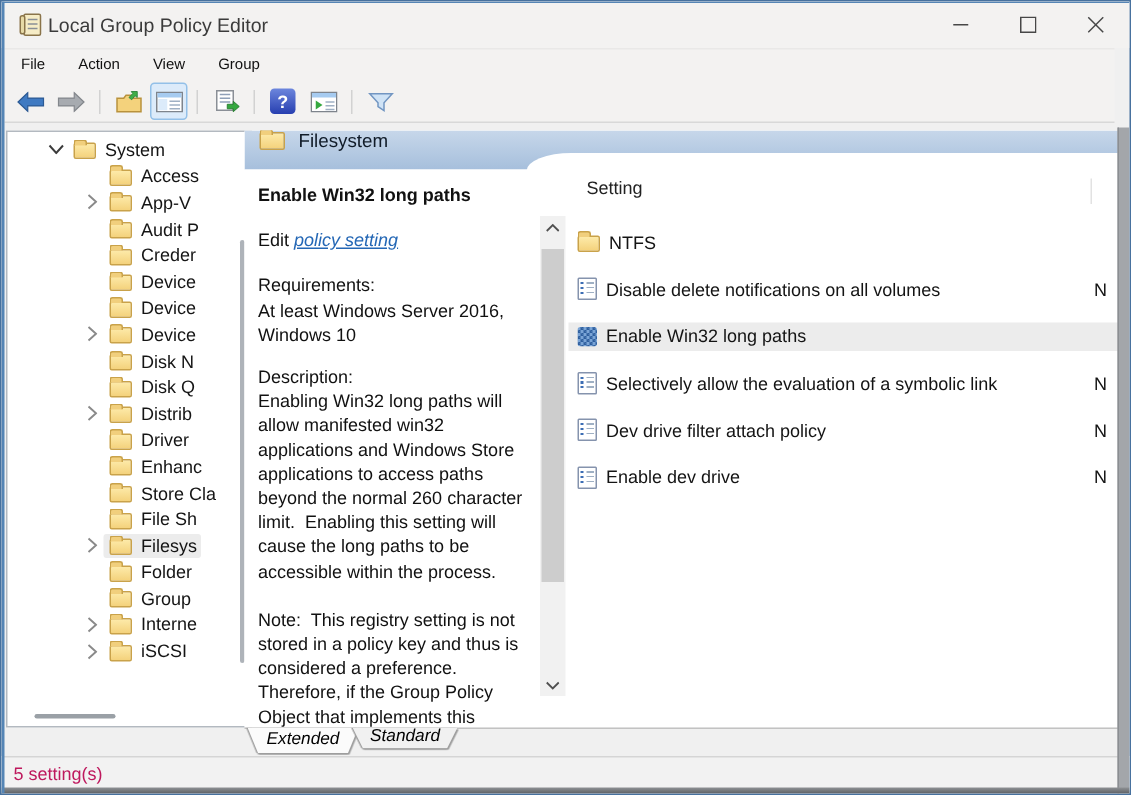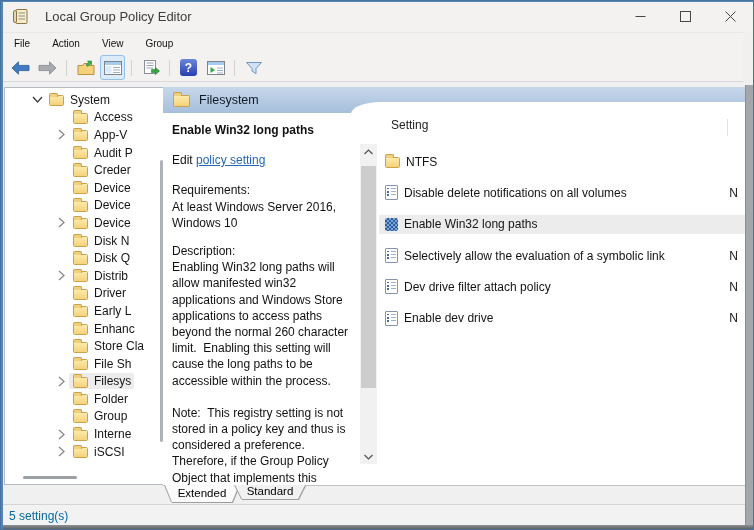--- a/index.html
+++ b/index.html
@@ -2,21 +2,21 @@
 <html><head>
 <meta charset="utf-8">
 <style>
   html,body{margin:0;padding:0;background:#d7dbe0;}
   .window{position:relative;width:754px;height:530px;background:#f0f0f0;overflow:hidden;
     font-family:"Liberation Sans",sans-serif;-webkit-font-smoothing:antialiased;
     border:1px solid #47719e;box-sizing:border-box;}
   
   .titlebar{position:absolute;left:0;top:0;width:100%;height:31px;background:#f3f2f1;display:flex;align-items:center;}
   .app-icon{margin-left:11px;width:17px;height:17px;flex:0 0 auto;}
-  .title-text{margin-left:16px;font-size:13px;color:#3b3b3b;}
+  .title-text{margin-left:3px;font-size:13px;color:#3b3b3b;}
   .win-controls{margin-left:auto;display:flex;height:100%;}
   .win-btn{width:45px;height:100%;display:flex;align-items:center;justify-content:center;}
   .menubar{position:absolute;left:2px;top:31px;width:740px;height:22px;background:#f3f2f1;border-top:1px solid #e9e8e7;display:flex;}
   .menu-item{padding:0 11px;font-size:10px;line-height:22px;color:#101010;}
   .toolbar{position:absolute;left:2px;top:53px;width:740px;height:28px;background:#f3f2f1;border-bottom:1px solid #d8d8d8;display:flex;align-items:center;padding-left:4px;box-sizing:border-box;}
   .tb-btn{width:23px;height:23px;display:flex;align-items:center;justify-content:center;border:1px solid transparent;border-radius:3px;margin:0 1px;}
   .tb-btn.active{background:#dcebfa;border-color:#93c0e8;}
   .tb-sep{width:1px;height:16px;background:#d2d2d2;margin:0 5px;}
   .help-box{width:17px;height:17px;border-radius:3px;background:linear-gradient(180deg,#6c86dd,#273fb0);color:#fff;
     font-size:12px;font-weight:bold;display:flex;align-items:center;justify-content:center;}
@@ -28,29 +28,29 @@
   .trow.lvl0{padding-left:24px;} .trow.lvl1{padding-left:48px;}
   .hl{display:flex;align-items:center;padding:1px 3px 1px 2px;border-radius:2px;}
   .trow.sel .hl{background:#ececec;}
   .folder{position:relative;width:15px;height:11px;flex:0 0 auto;margin:2px 6px 0 2px;
     background:linear-gradient(180deg,#fdeaa9,#f4d27c);border:1px solid #c9a24a;border-radius:1.5px;box-sizing:border-box;}
   .folder::before{content:"";position:absolute;left:-1px;top:-3.5px;width:7px;height:3px;background:#f1cf7d;border:1px solid #c9a24a;border-bottom:none;border-radius:2px 2px 0 0;}
   .tree-hthumb{position:absolute;left:18px;bottom:5px;width:54px;height:3px;background:#9aa0a6;border-radius:2px;}
   .tree-vthumb{position:absolute;right:4px;top:72px;width:3px;height:282px;background:#aeb3b9;border-radius:2px;}
   
   .rpane{position:absolute;left:162px;top:86px;width:584px;height:398px;background:#fff;overflow:hidden;}
-  .band{position:absolute;left:0;top:0;width:100%;height:26px;background:linear-gradient(180deg,#c7d7ea,#a6bfdc);display:flex;align-items:center;}
+  .band{position:absolute;left:0;top:0;width:100%;height:26px;background:linear-gradient(180deg,#c7d7ea,#a6bfdc);display:flex;align-items:flex-start;}
   .band .folder{width:17px;height:12px;margin:1px 0 0 10px;}
   .band-title{margin-left:9px;font-size:12.5px;color:#101b28;}
   .swoosh{position:absolute;left:188px;top:15px;width:396px;height:12px;background:#fff;border-top-left-radius:30px 12px;}
   
   .details{position:absolute;left:0;top:26px;width:196px;height:372px;background:#fff;box-sizing:border-box;padding:9px 6px 0 9px;font-size:12px;line-height:16.2px;color:#111;overflow:hidden;}
   .d-title{font-weight:bold;}
   .d-edit{margin-top:14px;}
-  .d-link{color:#2467b5;text-decoration:underline;}
+  .d-link{color:#2467b5;text-decoration:underline;font-style:italic;}
   .d-req{margin-top:14px;white-space:pre-wrap;}
   .d-desc{margin-top:12px;white-space:pre-wrap;}
   .d-note{margin-top:16px;white-space:pre-wrap;}
   
   .vscroll{position:absolute;left:197px;top:57px;width:17px;height:320px;background:#f1f1f1;}
   .vs-arrow{position:absolute;left:0;width:17px;height:15px;display:flex;align-items:center;justify-content:center;}
   .vs-up{top:0;} .vs-down{bottom:0;}
   .vs-thumb{position:absolute;left:1px;top:22px;width:15px;height:222px;background:#cdcdcd;}
   
   .list{position:absolute;left:216px;top:26px;right:0;bottom:0;background:#fff;}
@@ -67,26 +67,26 @@
   .icon-setting::after{content:"";position:absolute;left:5px;right:1px;top:2px;bottom:2px;
     background:repeating-linear-gradient(180deg,#9fb0c4 0 1px,transparent 1px 3.2px);}
   .icon-setting-sel{width:13px;height:13px;flex:0 0 auto;border-radius:2px;
     background-image:linear-gradient(45deg,#2f5f9e 25%,transparent 25%,transparent 75%,#2f5f9e 75%),
       linear-gradient(45deg,#2f5f9e 25%,#7aa4d6 25%,#7aa4d6 75%,#2f5f9e 75%);
     background-size:4px 4px;background-position:0 0,2px 2px;}
   .lrow .folder{margin:1px 0 0 0;width:15px;height:11px;}
   
   .tabline{position:absolute;left:162px;top:484px;width:584px;height:1px;background:#c2c2c2;}
   .tab-wrap{position:absolute;top:484px;filter:drop-shadow(1px 1px 0 #9e9e9e) drop-shadow(-1px 0.5px 0 #9e9e9e);}
-  .tab{clip-path:polygon(0 0,100% 0,calc(100% - 7px) 100%,7px 100%);font-size:11.5px;color:#000;text-align:center;}
+  .tab{clip-path:polygon(0 0,100% 0,calc(100% - 7px) 100%,7px 100%);font-size:11.5px;color:#000;text-align:center;font-style:italic;}
   .tab-ext{left:164px;} .tab-ext .tab{width:74px;height:17px;line-height:16px;background:#fbfbfb;}
   .tab-std{left:234px;} .tab-std .tab{width:70px;height:14px;line-height:13px;background:#f1f1f1;}
   
   .statusbar{position:absolute;left:0;top:503px;width:100%;height:23px;background:#f2f2f2;border-top:1px solid #d5d5d5;
-    font-size:12px;color:#0369a1;line-height:22px;padding-left:8px;box-sizing:border-box;}
+    font-size:12px;color:#be185d;line-height:22px;padding-left:8px;box-sizing:border-box;}
   
   .edge-left{position:absolute;left:0;top:0;width:2px;height:100%;background:#5585b5;z-index:60;}
   .edge-top{position:absolute;left:0;top:0;width:100%;height:1px;background:#5585b5;z-index:60;}
   .edge-right{position:absolute;right:0;top:84px;width:7px;bottom:0;background:#a3a6aa;border-left:1px solid #8b8e92;z-index:55;}
   .edge-bottom{position:absolute;left:0;bottom:0;width:100%;height:4px;background:linear-gradient(180deg,#8e9194,#5f6266);z-index:56;}
 </style>
 </head>
 <body>
 
 <div class="window">
@@ -288,27 +288,20 @@
           <span class="chev"></span>
           <span class="hl">
             <span class="folder"></span>
             <span>Driver</span>
           </span>
         </div>
         <div class="trow lvl1">
           <span class="chev"></span>
           <span class="hl">
             <span class="folder"></span>
-            <span>Early L</span>
-          </span>
-        </div>
-        <div class="trow lvl1">
-          <span class="chev"></span>
-          <span class="hl">
-            <span class="folder"></span>
             <span>Enhanc</span>
           </span>
         </div>
         <div class="trow lvl1">
           <span class="chev"></span>
           <span class="hl">
             <span class="folder"></span>
             <span>Store Cla</span>
           </span>
         </div>

